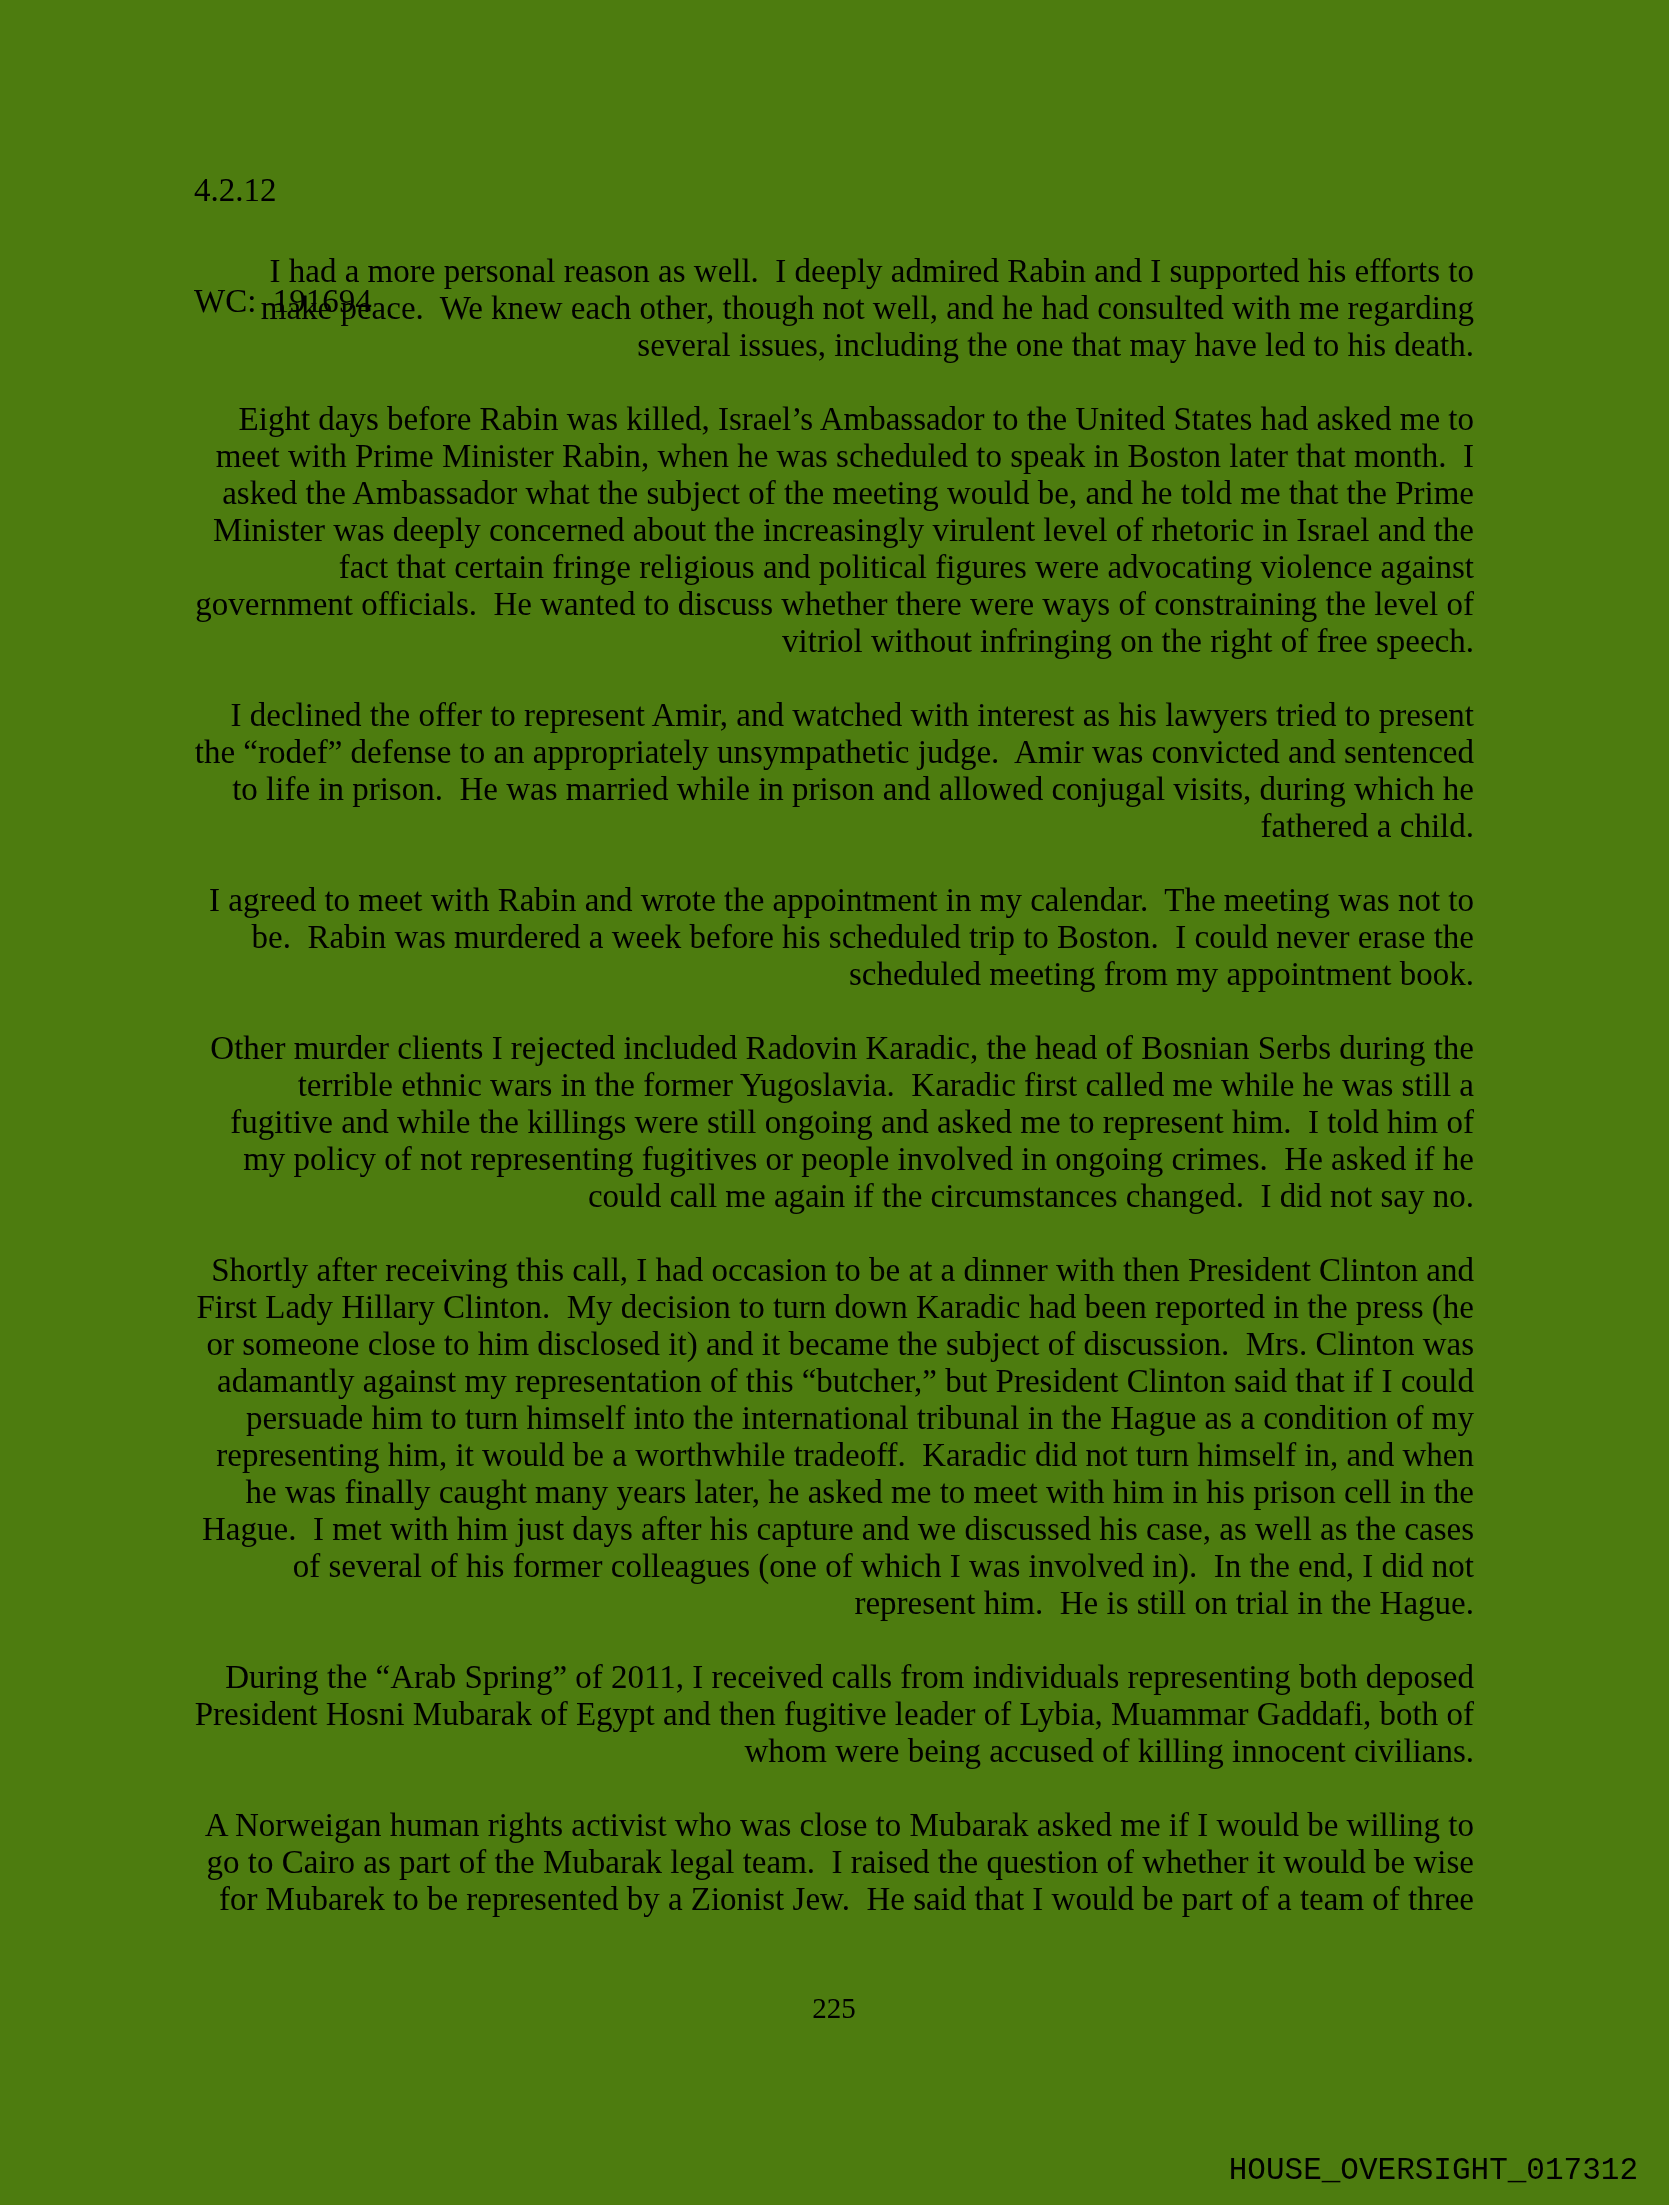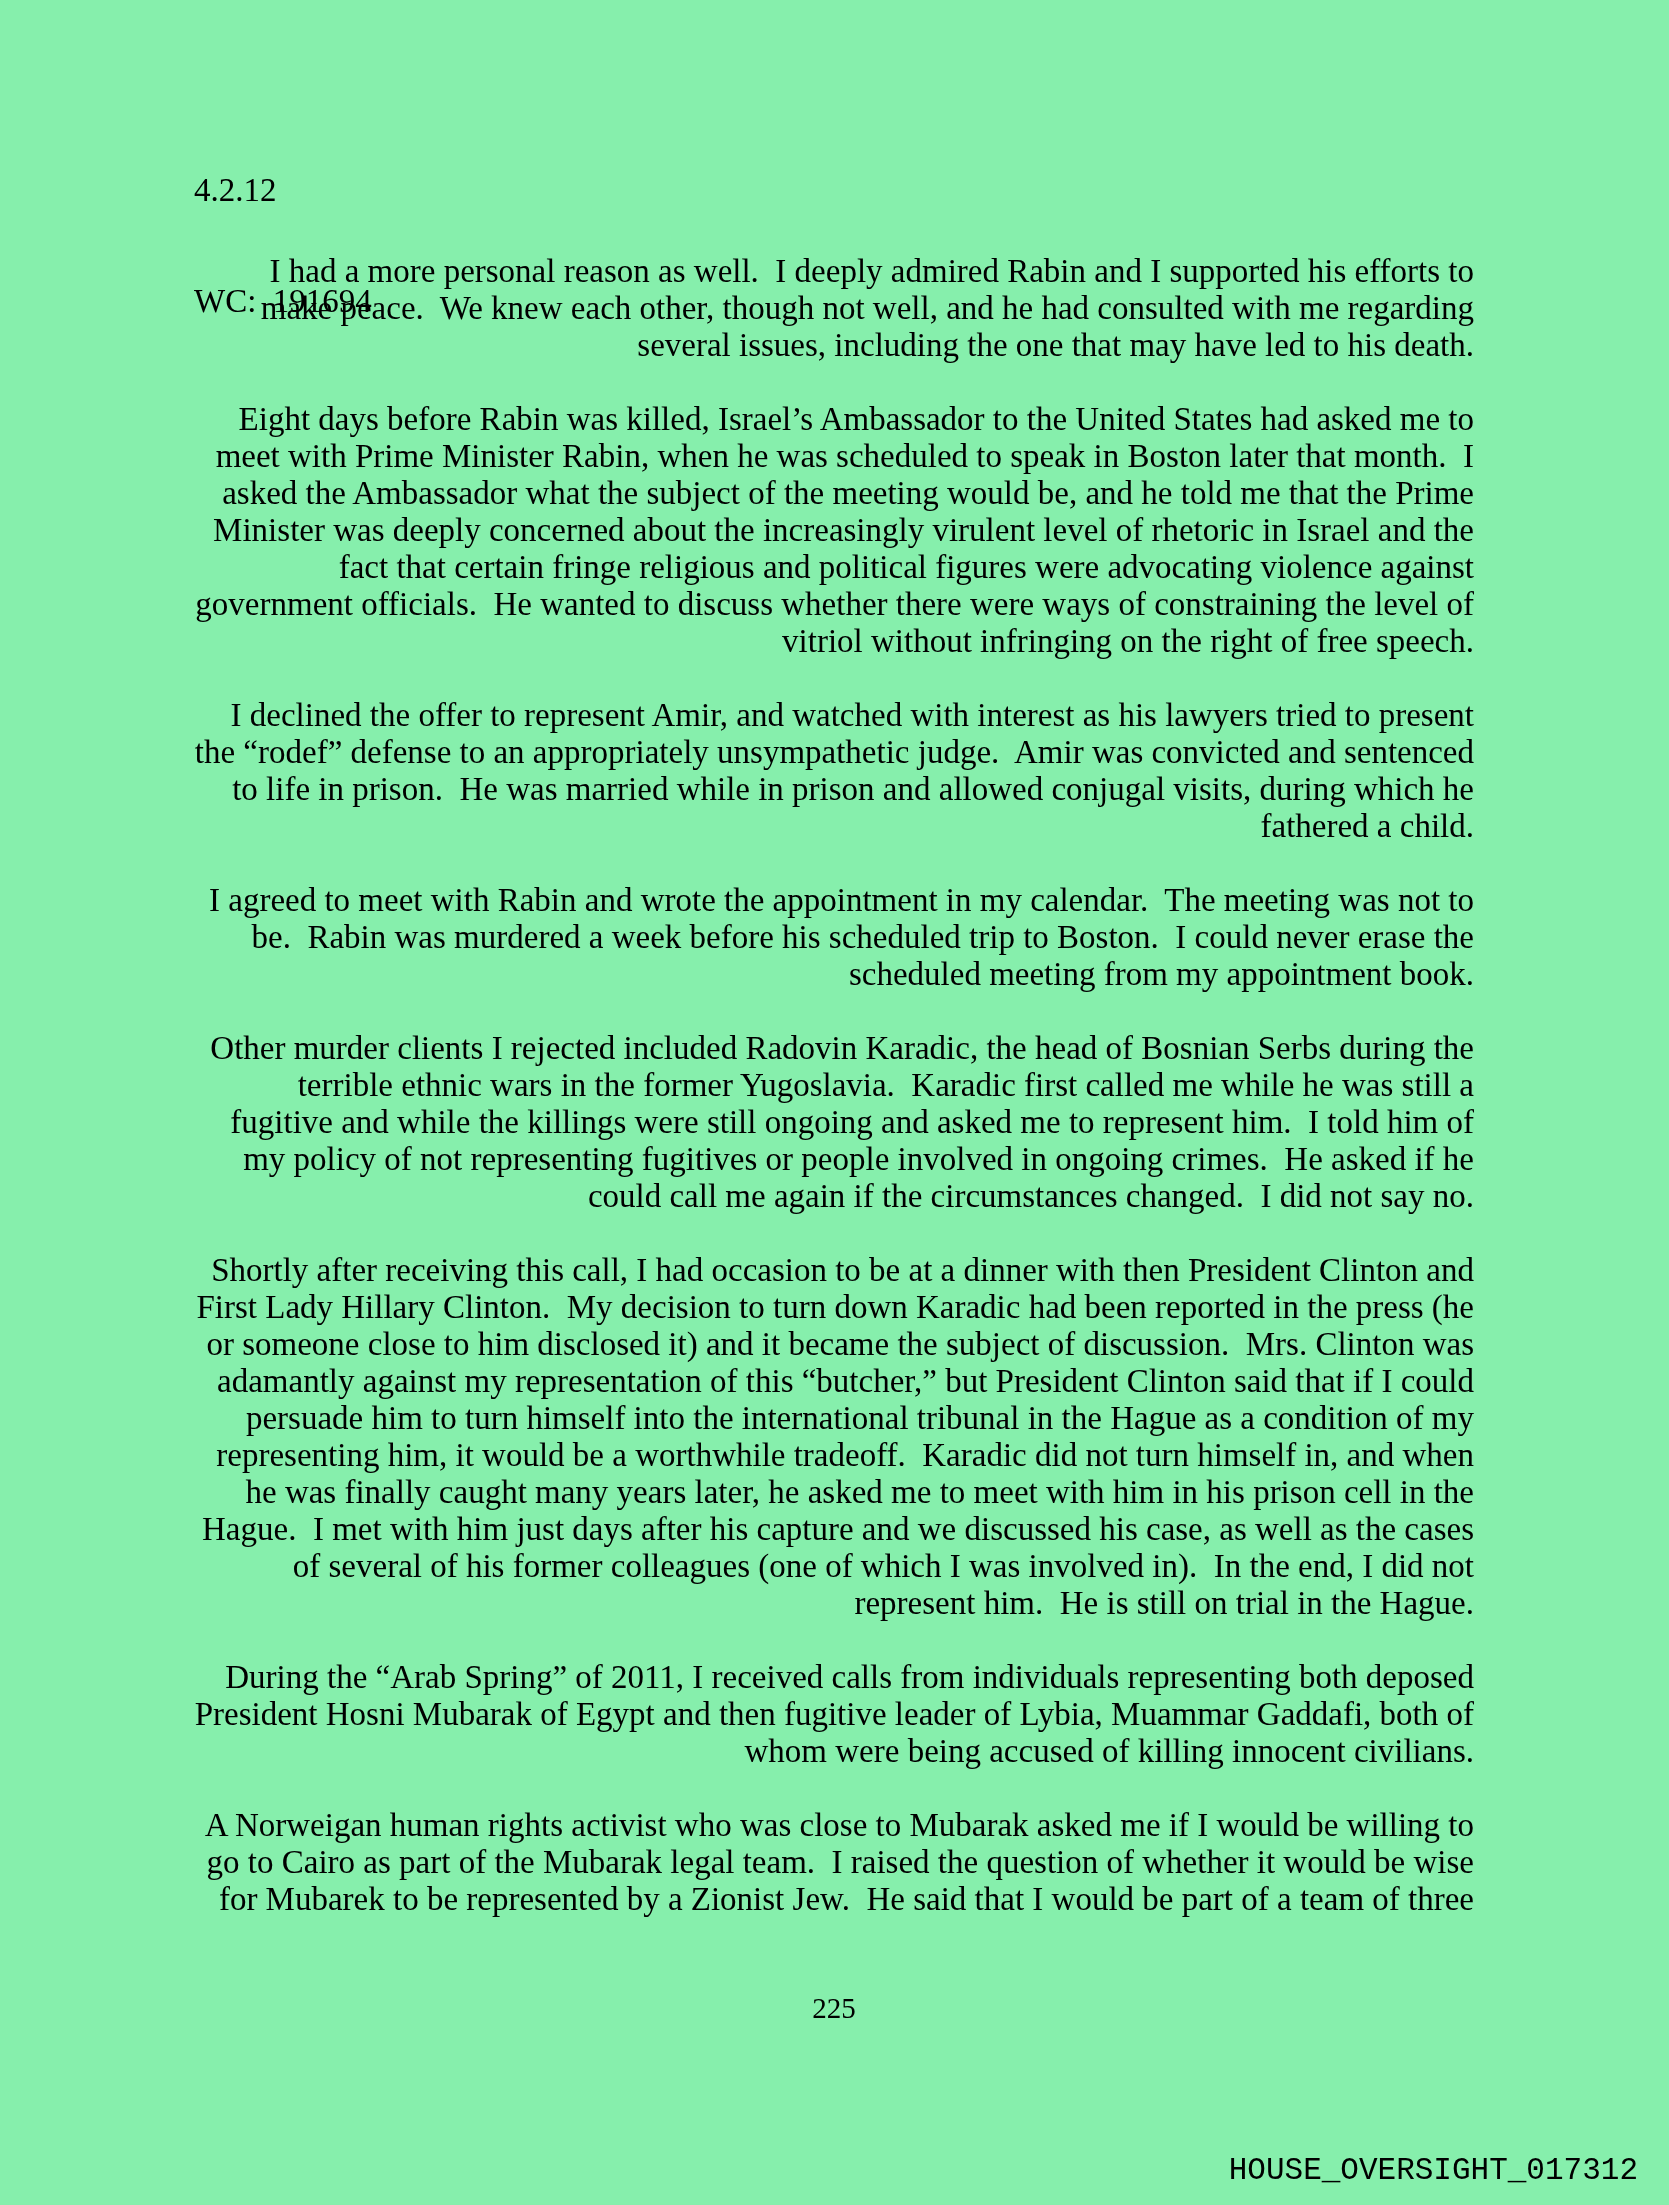--- a/index.html
+++ b/index.html
@@ -4,21 +4,21 @@
 <style>
   html, body {
     margin: 0;
     padding: 0;
     background: #888;
   }
   .page {
     position: relative;
     width: 1669px;
     height: 2205px;
-    background: #86efac;
+    background: #4d7c0f;
     color: #000000;
     font-family: "Liberation Serif", serif;
     overflow: hidden;
   }
   .doc-header {
     position: absolute;
     left: 194px;
     top: 98px;
     font-size: 33px;
     line-height: 37px;

